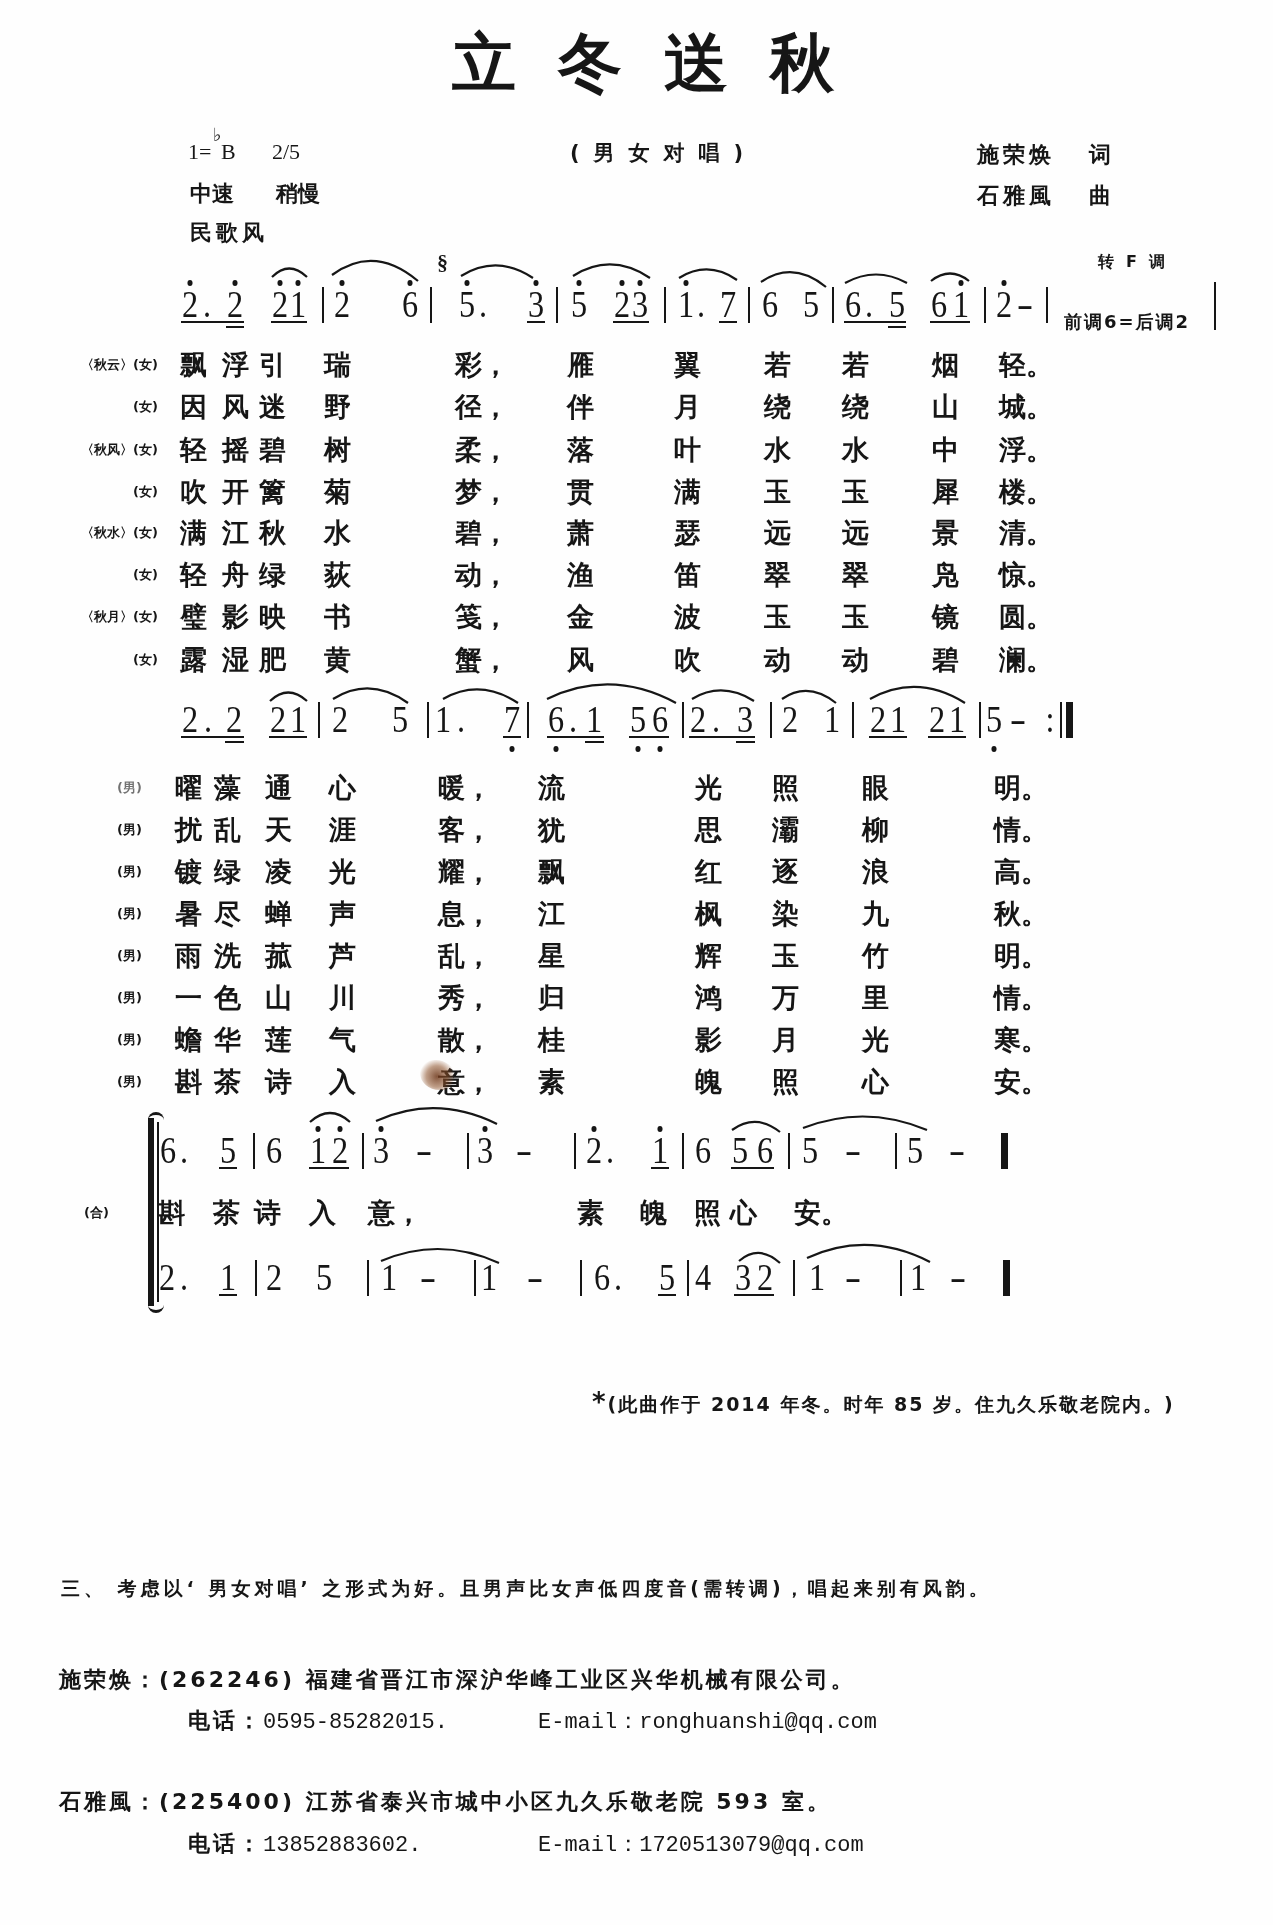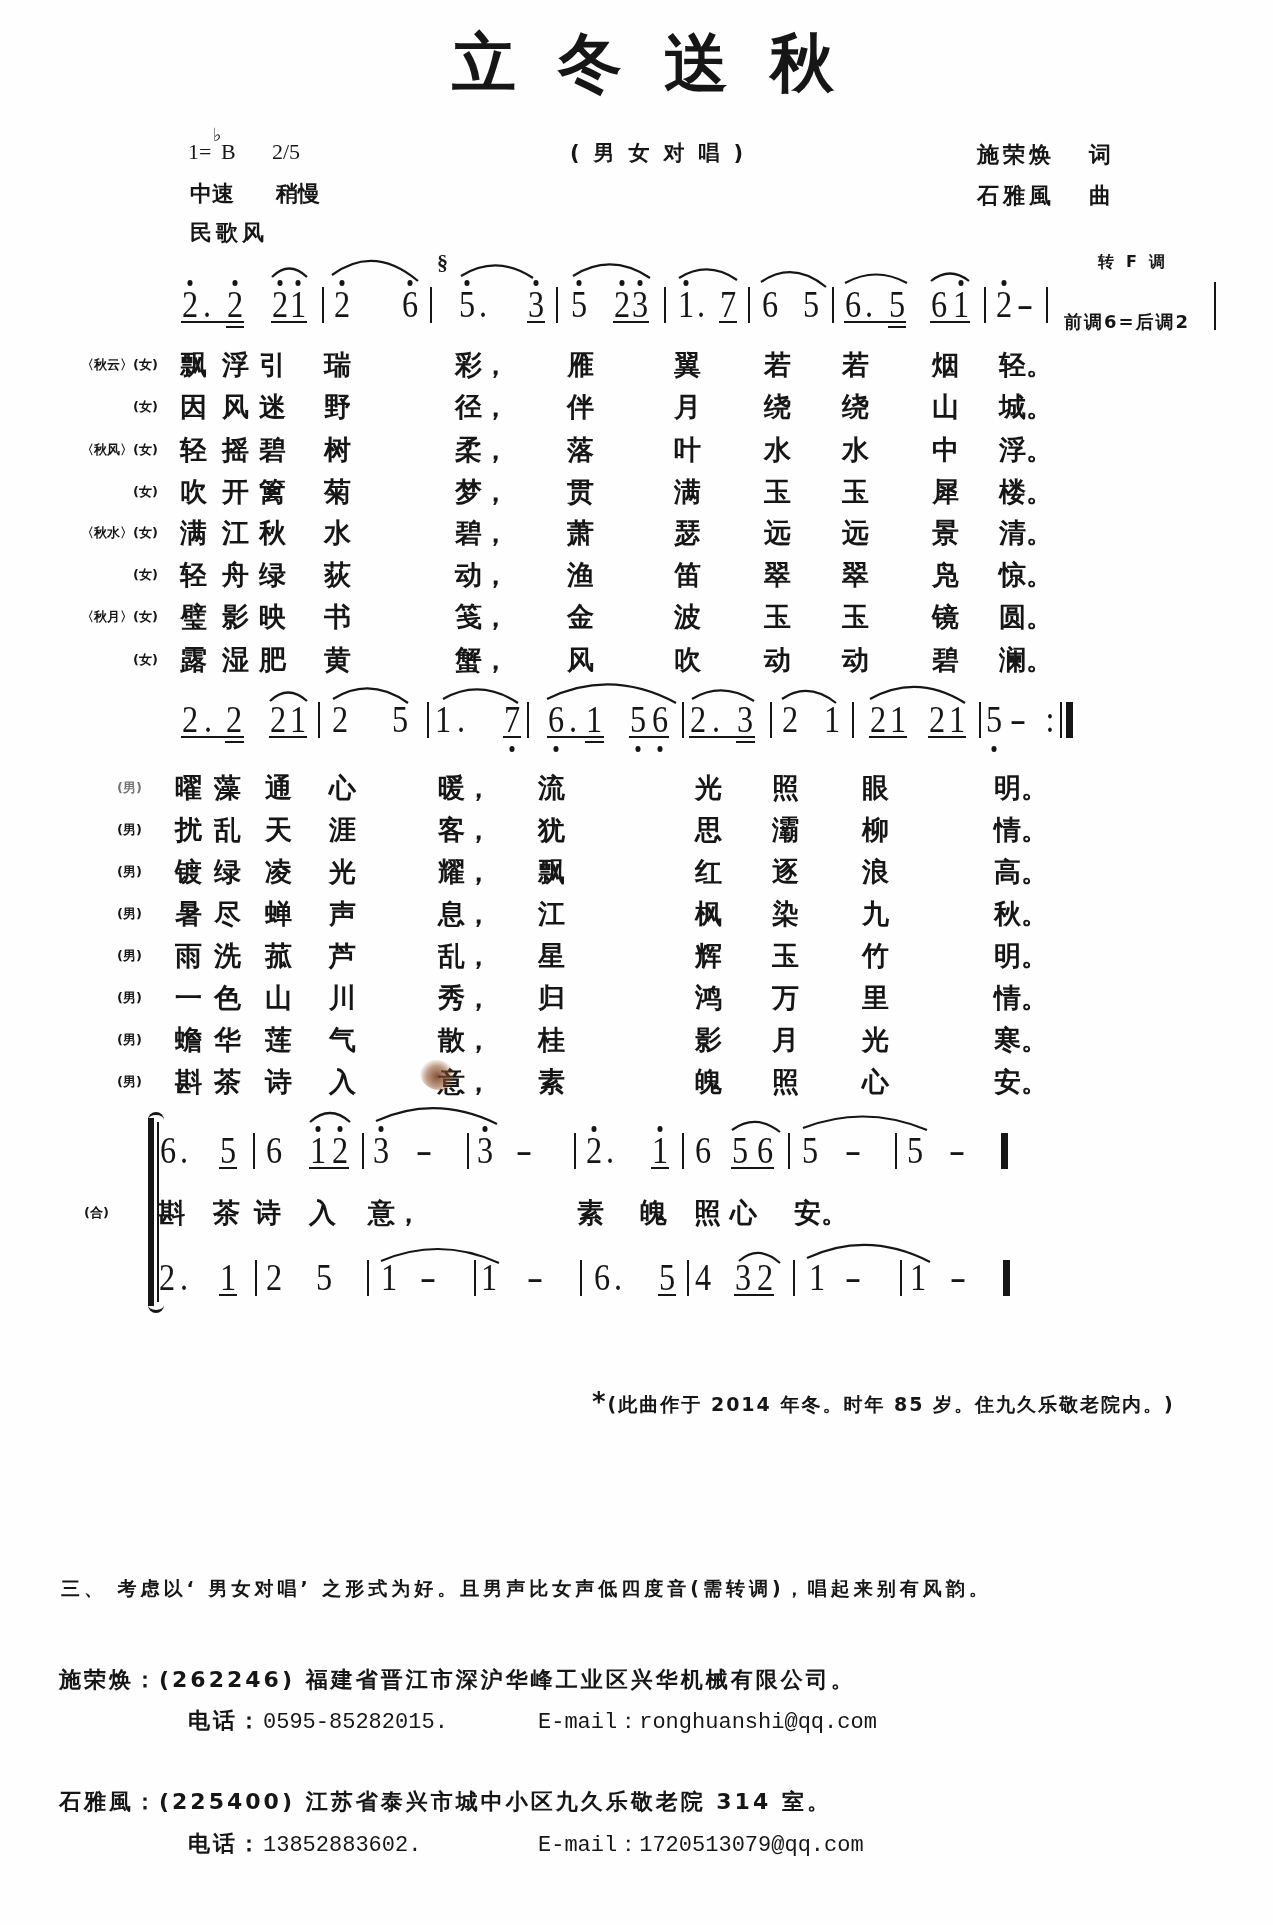--- a/index.html
+++ b/index.html
@@ -532,21 +532,21 @@
   </div>
   <div class="abs contact" style="left:188px;top:1707px">
     <span>电话：</span><span class="mono">0595-85282015.</span>
   </div>
   <div class="abs contact" style="left:538px;top:1707px">
     <span class="mono">E-mail：</span><span class="mono">ronghuanshi@qq.com</span>
   </div>
 
   <div class="abs contact" style="left:59px;top:1788px">
     <span>石雅風：</span><span>(225400)</span>
-    <span>江苏省泰兴市城中小区九久乐敬老院 314 室。</span>
+    <span>江苏省泰兴市城中小区九久乐敬老院 593 室。</span>
   </div>
   <div class="abs contact" style="left:188px;top:1830px">
     <span>电话：</span><span class="mono">13852883602.</span>
   </div>
   <div class="abs contact" style="left:538px;top:1830px">
     <span class="mono">E-mail：</span><span class="mono">1720513079@qq.com</span>
   </div>
 
 </div>
 

